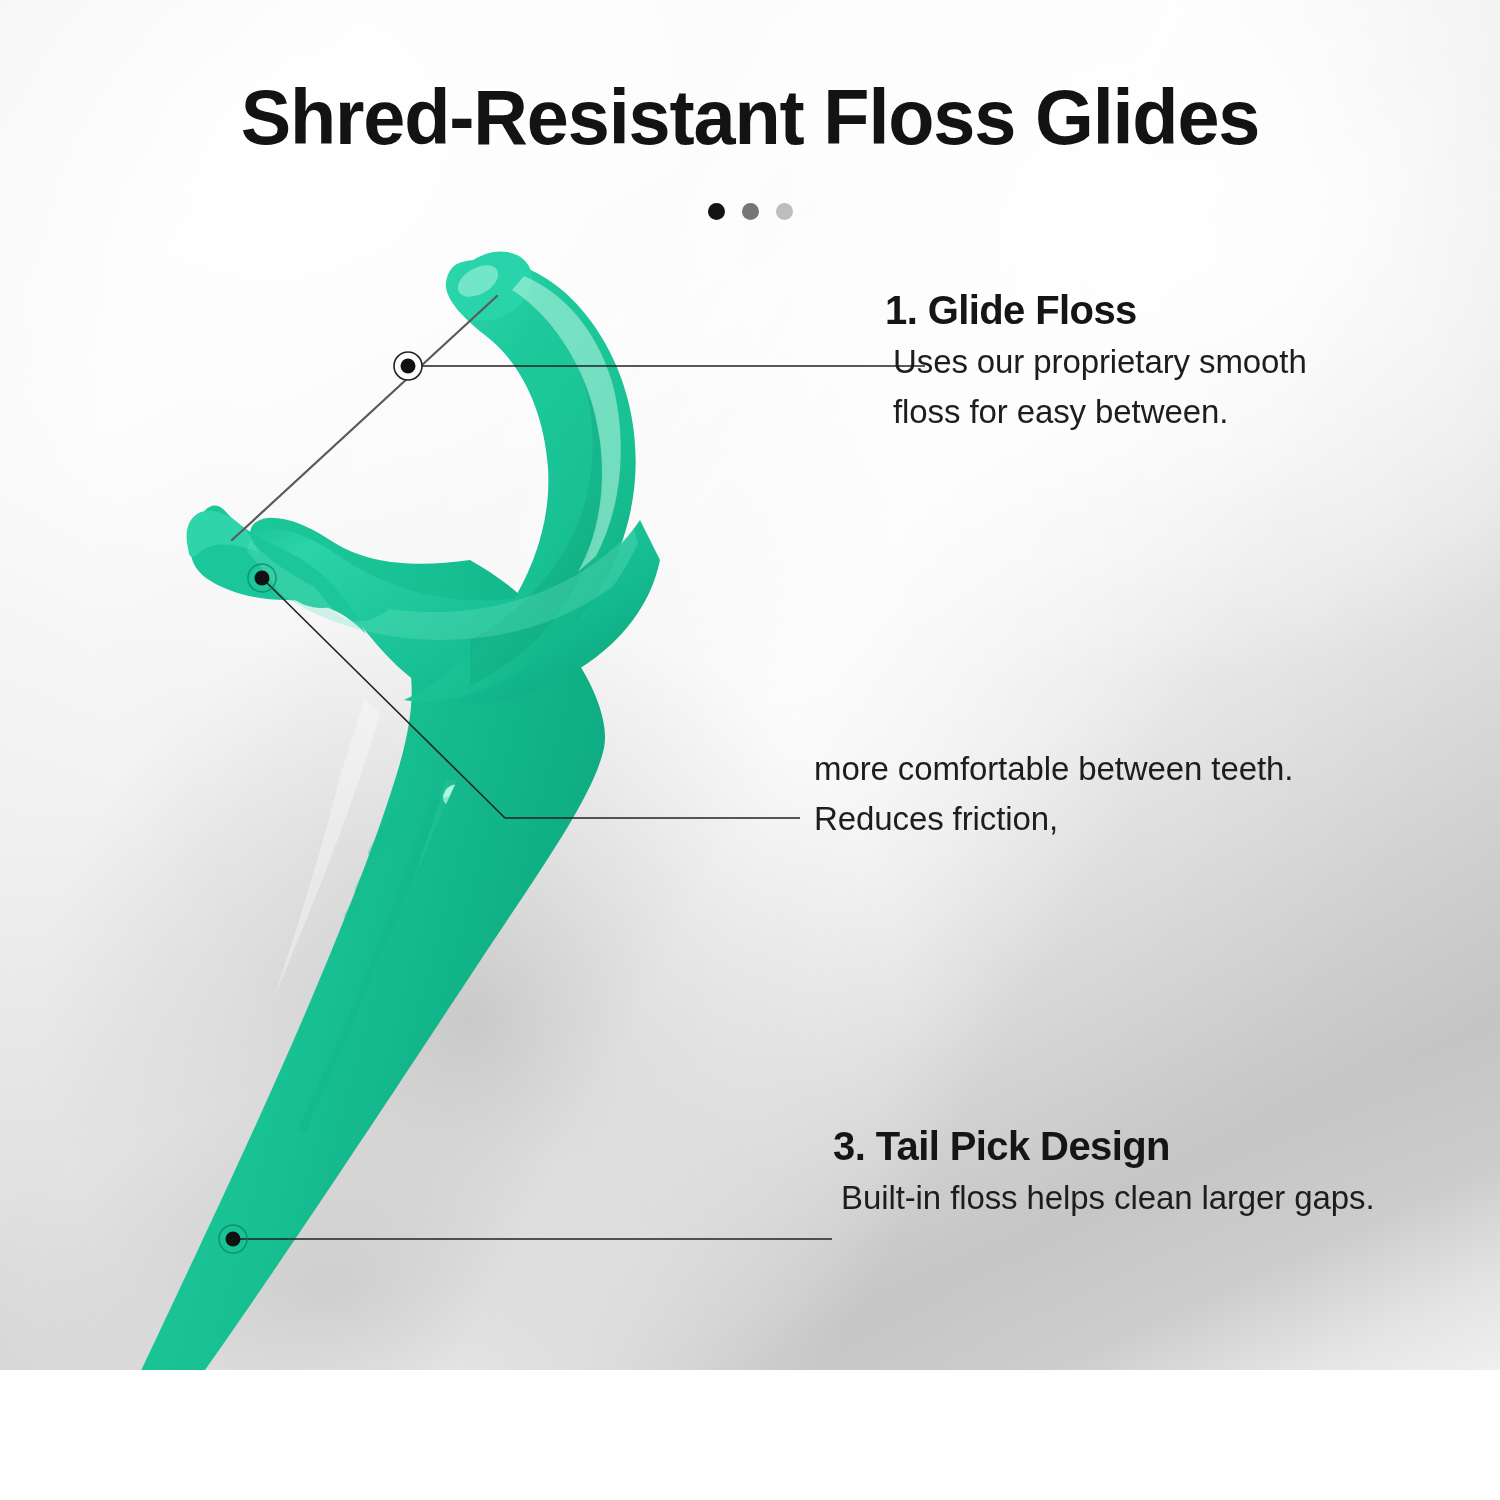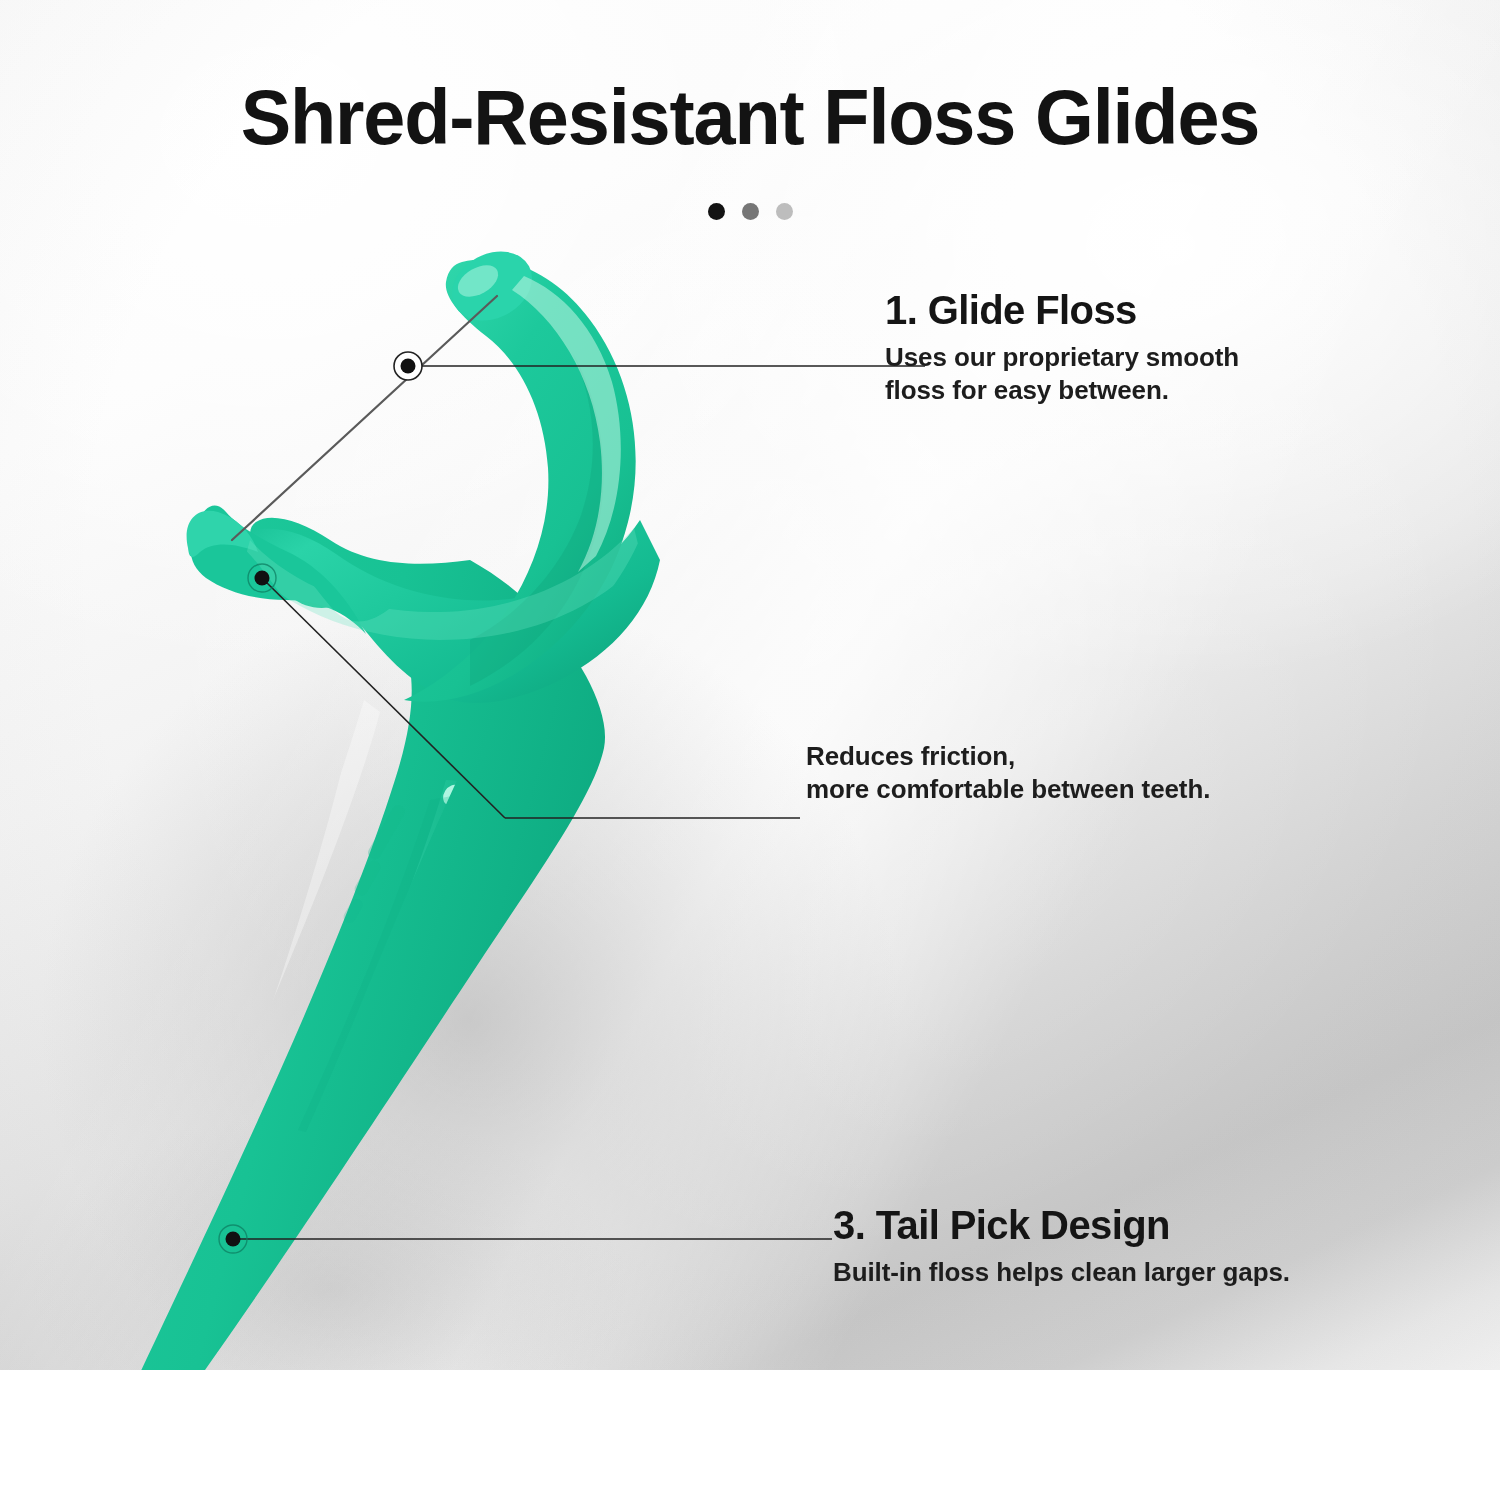--- a/index.html
+++ b/index.html
@@ -93,31 +93,31 @@
   .callout { position: absolute; }
   .callout h3 {
     margin: 0 0 8px 0;
     font-size: 40px;
     font-weight: 700;
     letter-spacing: -0.6px;
     color: #151515;
     white-space: nowrap;
   }
   .callout p {
-    margin: 0;
-    font-size: 26px;
+    margin: 8px;
+    font-size: 33px;
     line-height: 1.26;
-    font-weight: 700;
+    font-weight: 400;
     color: #1d1d1d;
     letter-spacing: -0.1px;
     white-space: nowrap;
   }
   #callout-1 { left: 885px; top: 288px; }
   #callout-2 { left: 806px; top: 740px; }
-  #callout-3 { left: 833px; top: 1203px; }
+  #callout-3 { left: 833px; top: 1124px; }
 </style>
 </head>
 <body>
 
 <div id="stage">
 
   <div class="bg-sheen"></div>
   <div class="bg-vignette"></div>
 
   <div class="title">Shred-Resistant Floss Glides</div>
@@ -318,22 +318,22 @@
     </g>
   </svg>
 
   <div class="callout" id="callout-1">
     <h3>1. Glide Floss</h3>
     <p>Uses our proprietary smooth</p>
     <p>floss for easy between.</p>
   </div>
 
   <div class="callout" id="callout-2">
+    <p>more comfortable between teeth.</p>
     <p>Reduces friction,</p>
-    <p>more comfortable between teeth.</p>
   </div>
 
   <div class="callout" id="callout-3">
     <h3>3. Tail Pick Design</h3>
     <p>Built-in floss helps clean larger gaps.</p>
   </div>
 
 </div>
 
 </body></html>

